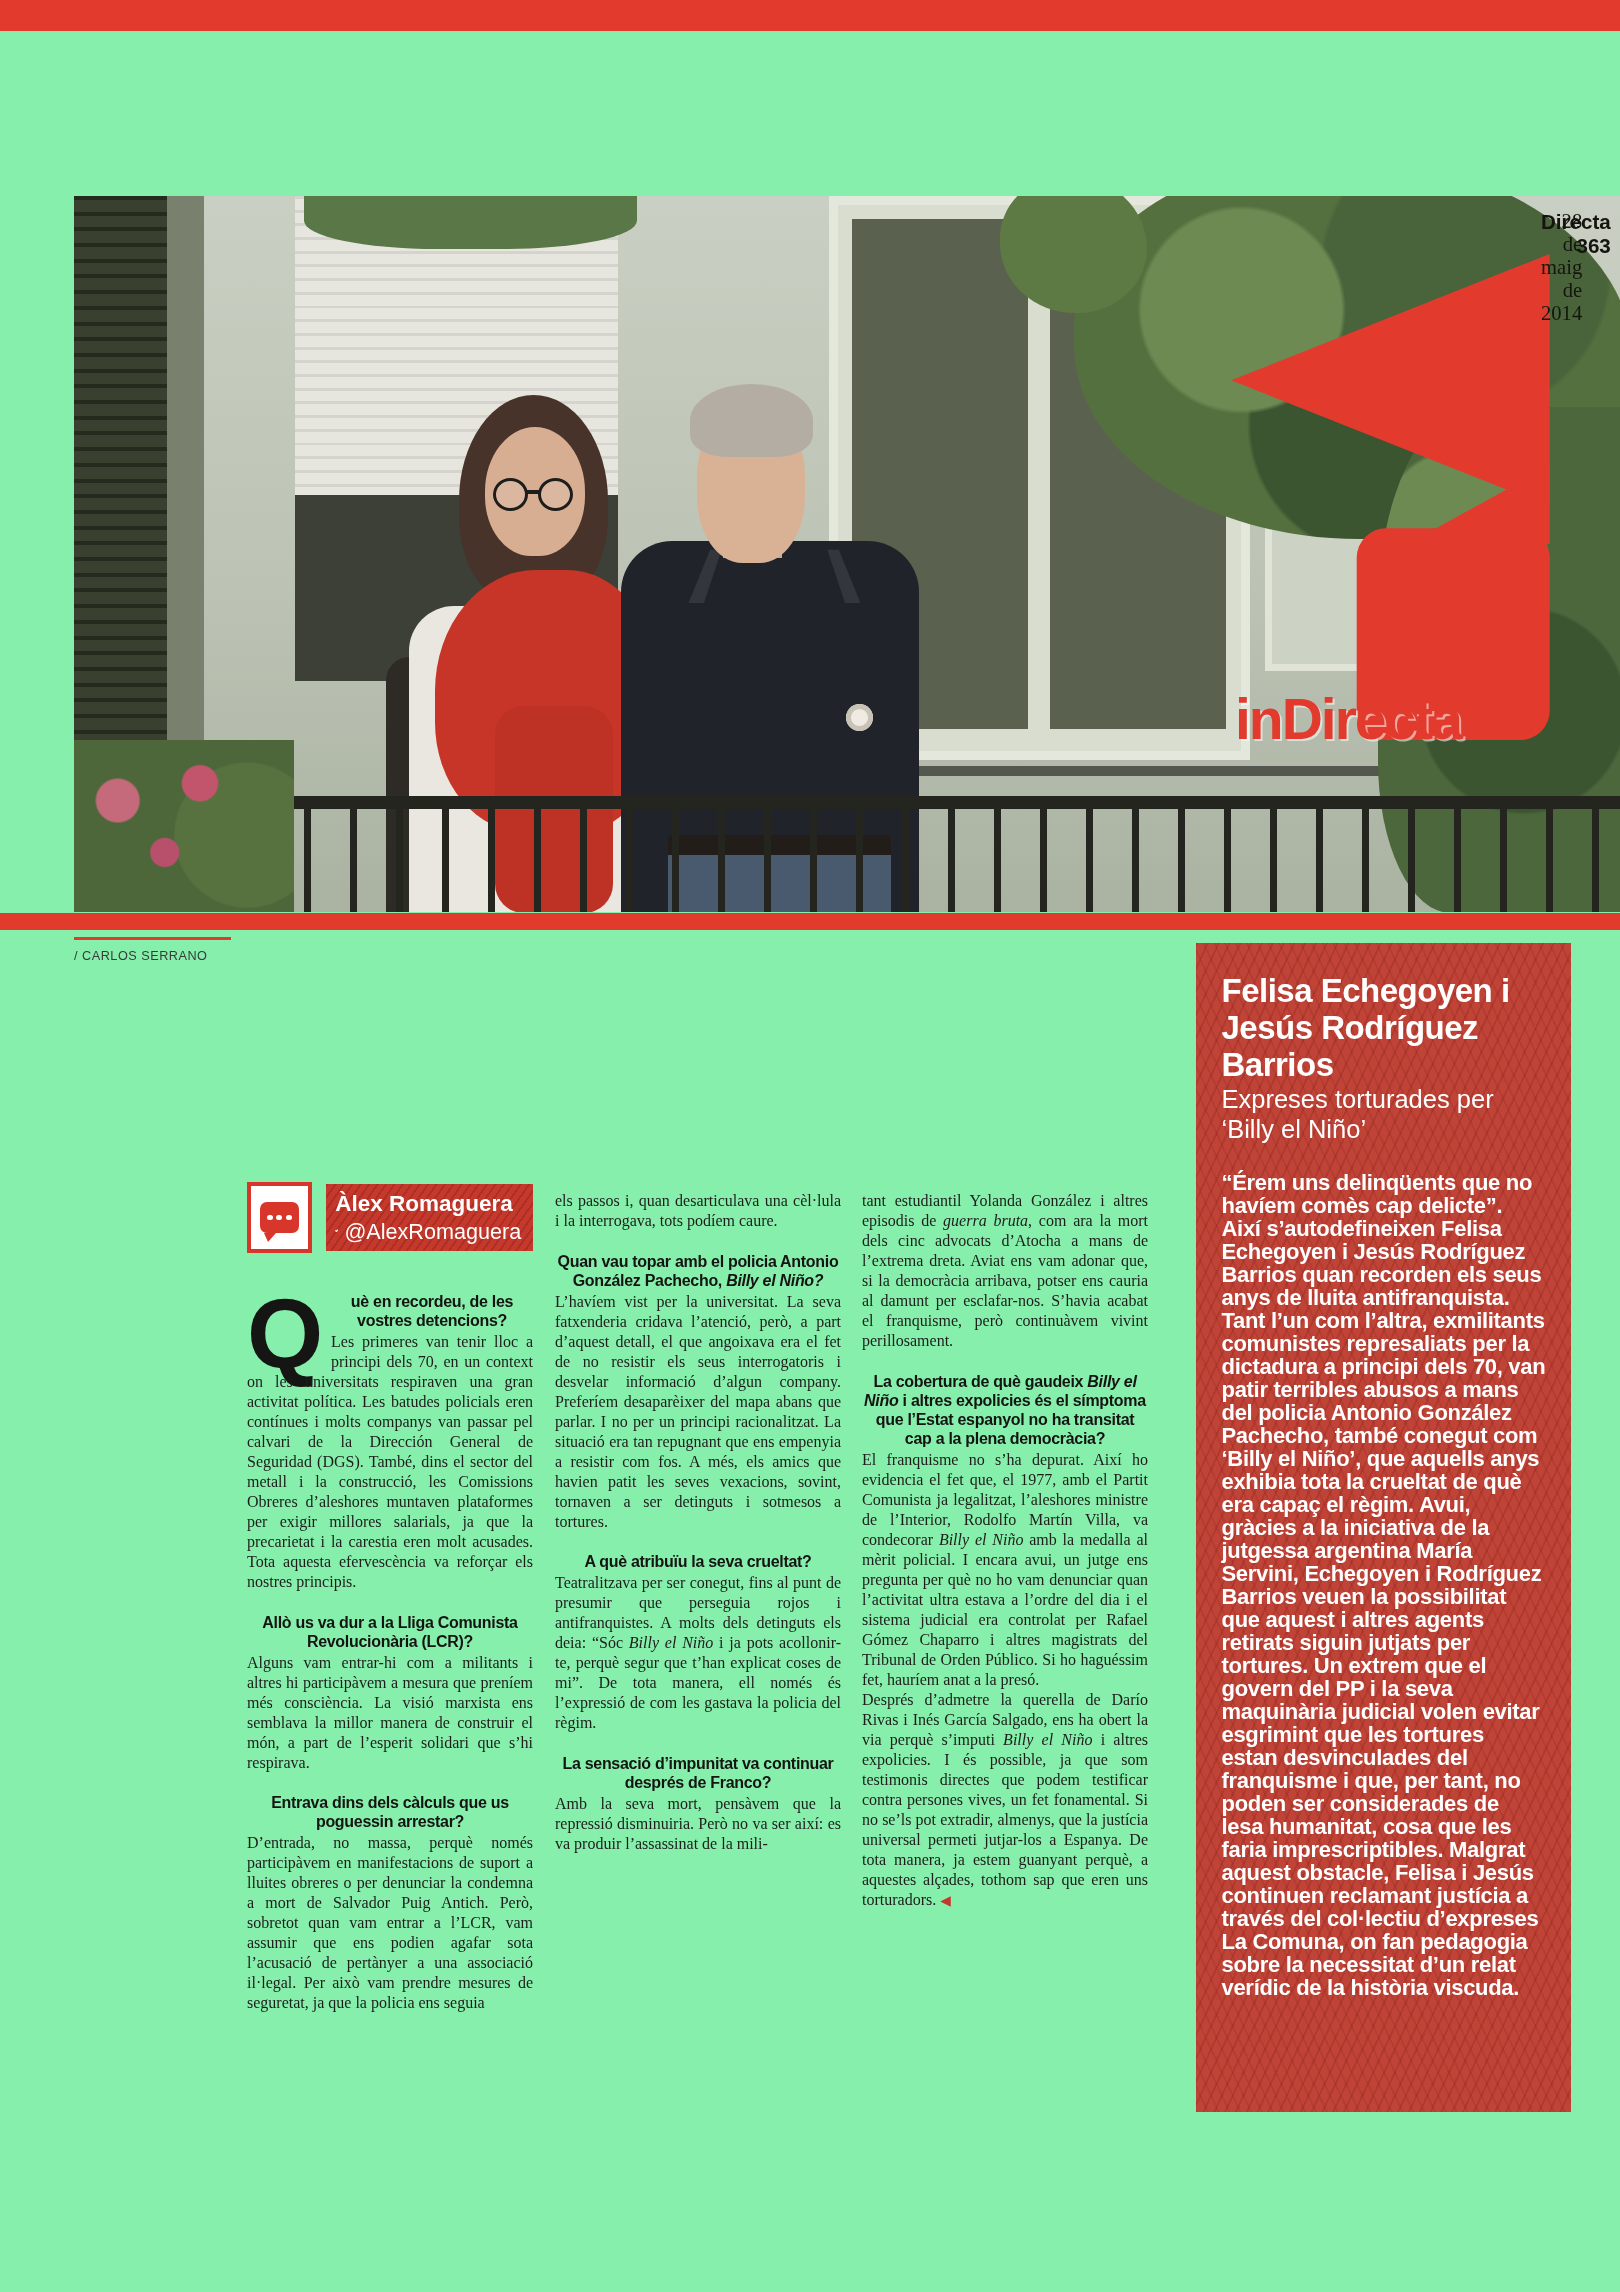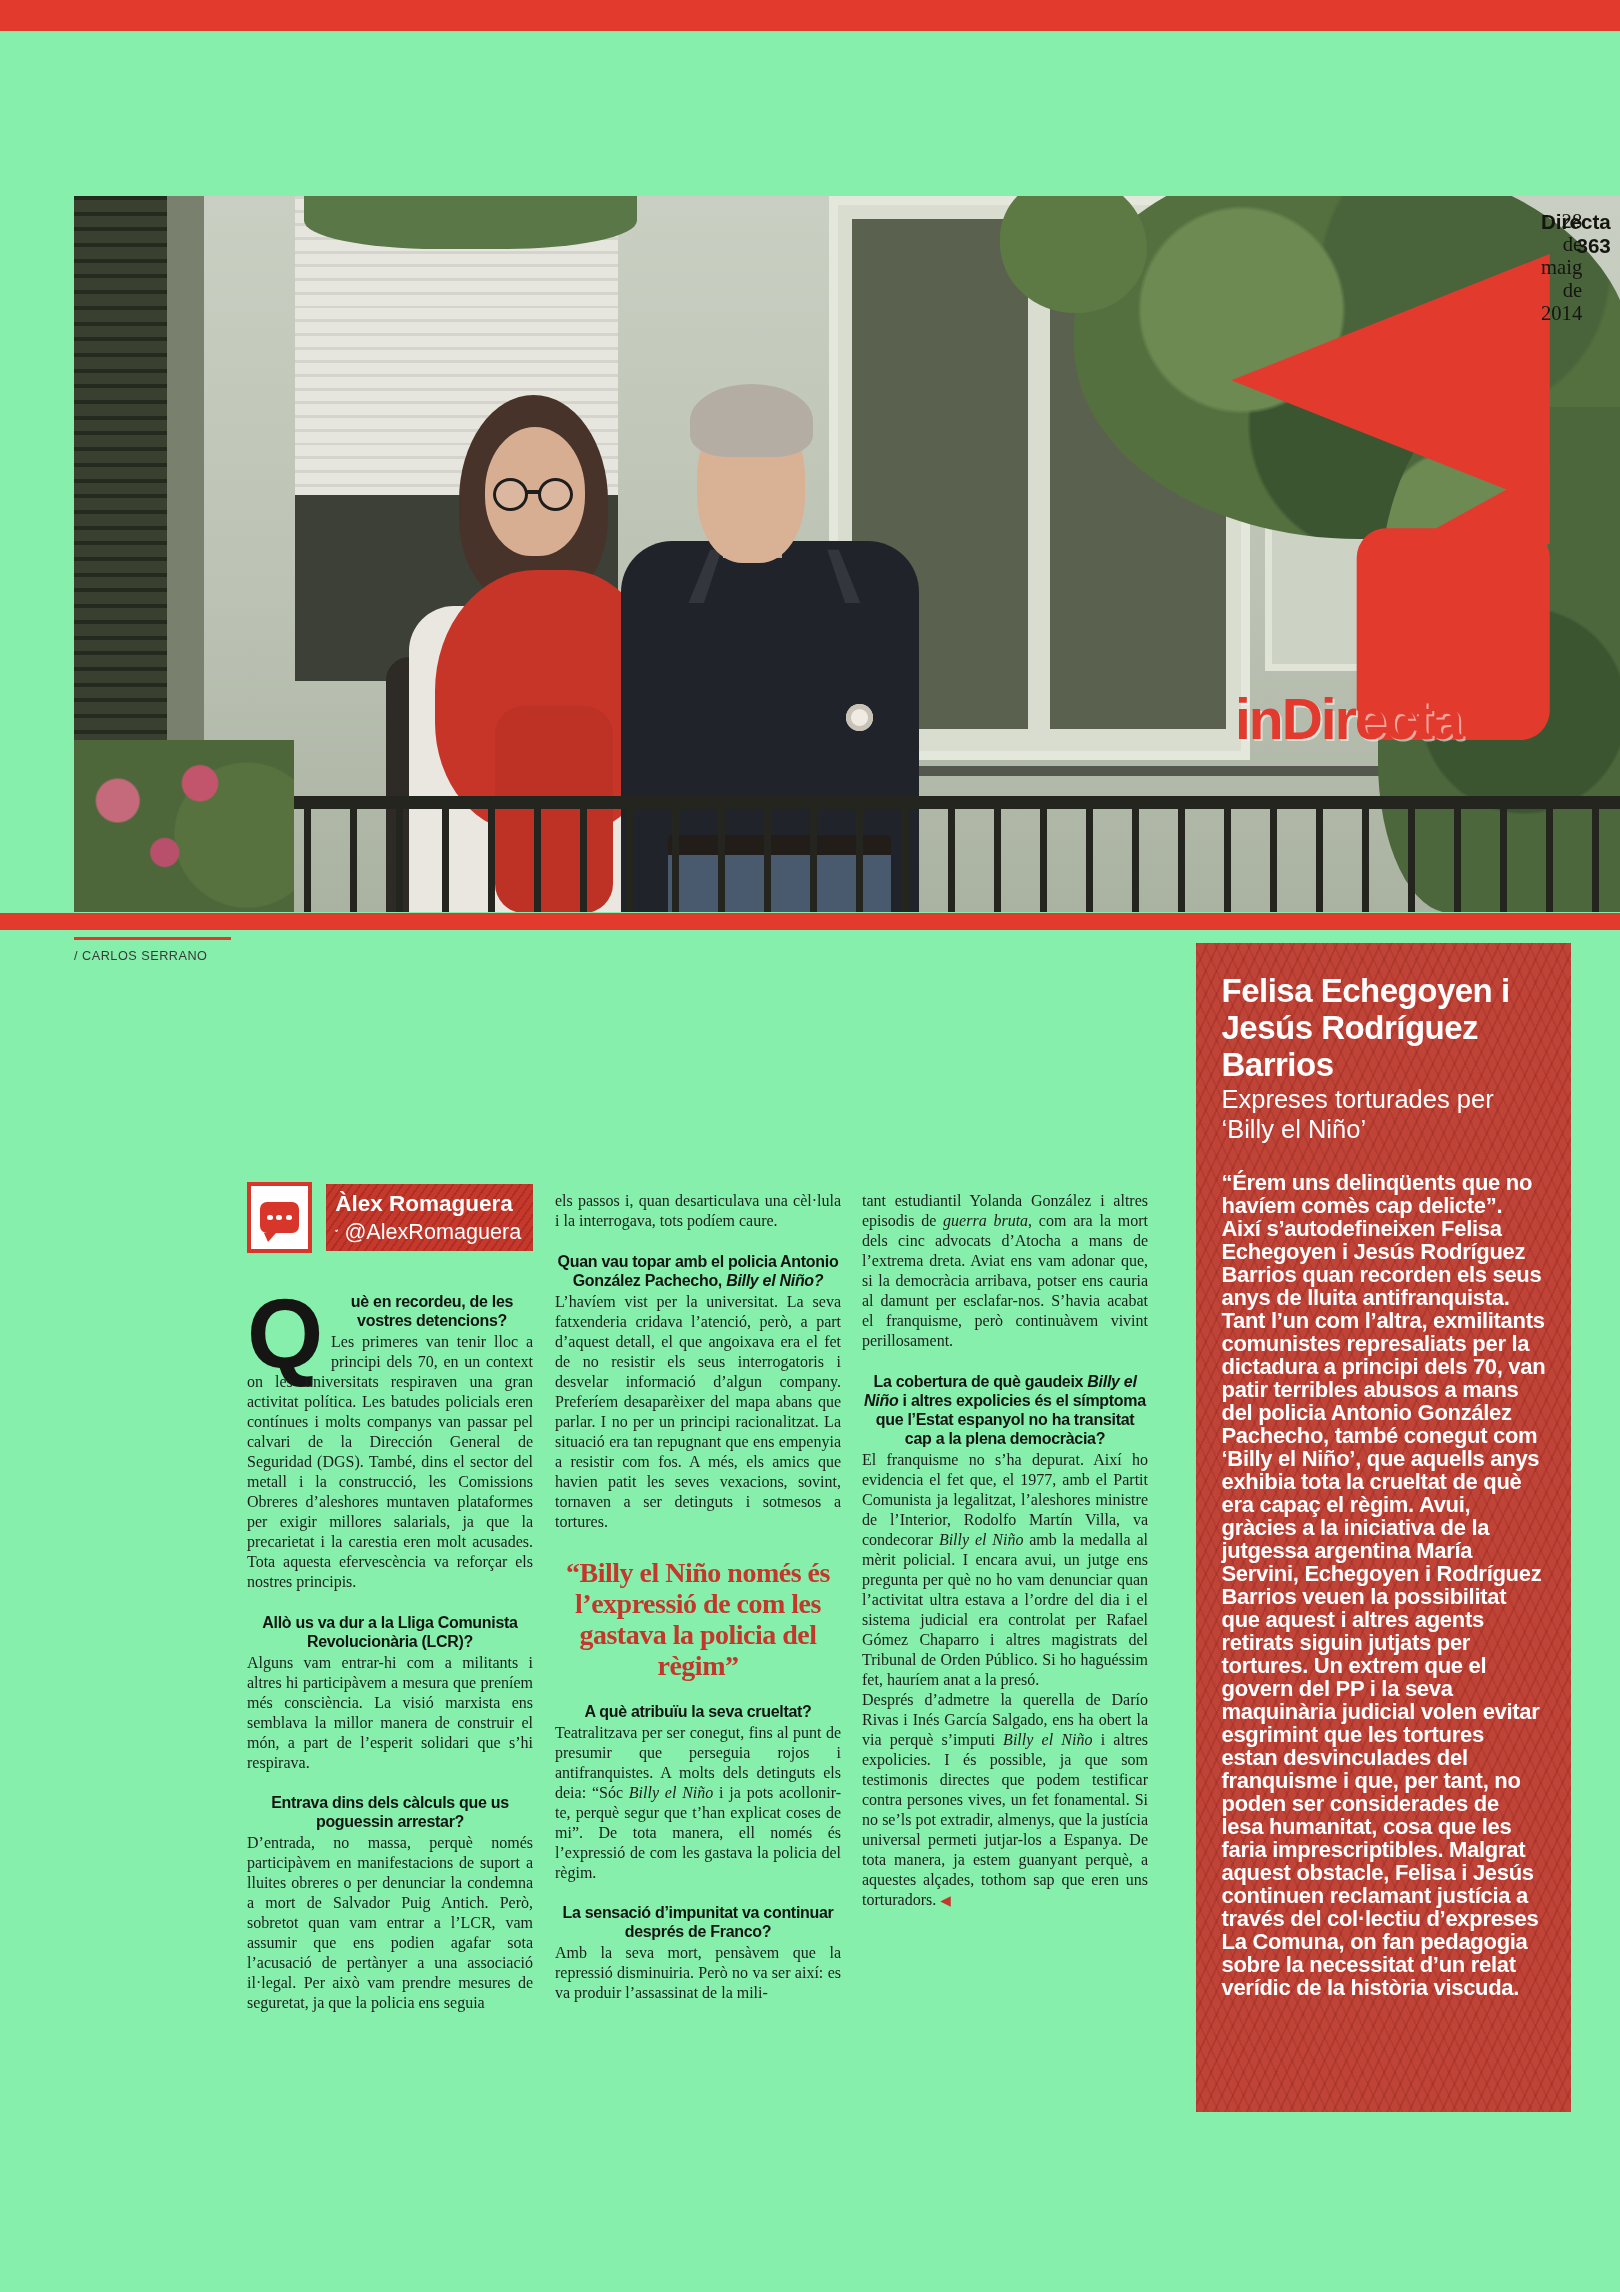--- a/index.html
+++ b/index.html
@@ -230,21 +230,20 @@
         <div class="blk answer"><span class="run">Alguns vam entrar-hi com a militants i altres hi participàvem a mesura que preníem més consciència. La visió marxista ens semblava la millor manera de construir el món, a part de l’esperit solidari que s’hi respirava.</span></div>
         <div class="blk question"><span class="run">Entrava dins dels càlculs que us poguessin arrestar?</span></div>
         <div class="blk answer"><span class="run">D’entrada, no massa, perquè només participàvem en manifestacions de suport a lluites obreres o per denunciar la condemna a mort de Salvador Puig Antich. Però, sobretot quan vam entrar a l’LCR, vam assumir que ens podien agafar sota l’acusació de pertànyer a una associació il·legal. Per això vam prendre mesures de seguretat, ja que la policia ens seguia</span></div>
       </div>
   </div>
 
   <div class="abs col col2">
       <div class="blk answer"><span class="run">els passos i, quan desarticulava una cèl·lula i la interrogava, tots podíem caure.</span></div>
       <div class="blk question"><span class="run">Quan vau topar amb el policia Antonio González Pachecho, </span><span class="run bi">Billy el Niño?</span></div>
       <div class="blk answer"><span class="run">L’havíem vist per la universitat. La seva fatxenderia cridava l’atenció, però, a part d’aquest detall, el que angoixava era el fet de no resistir els seus interrogatoris i desvelar informació d’algun company. Preferíem desaparèixer del mapa abans que parlar. I no per un principi racionalitzat. La situació era tan repugnant que ens empenyia a resistir com fos. A més, els amics que havien patit les seves vexacions, sovint, tornaven a ser detinguts i sotmesos a tortures.</span></div>
-      <div class="blk quote"><span class="run">“Billy el Niño només és l’expressió de com les gastava la policia del règim”</span></div>
       <div class="blk question"><span class="run">A què atribuïu la seva crueltat?</span></div>
       <div class="blk answer"><span class="run">Teatralitzava per ser conegut, fins al punt de presumir que perseguia rojos i antifranquistes. A molts dels detinguts els deia: “Sóc </span><span class="run i">Billy el Niño</span><span class="run"> i ja pots acollonir-te, perquè segur que t’han explicat coses de mi”. De tota manera, ell només és l’expressió de com les gastava la policia del règim.</span></div>
       <div class="blk question"><span class="run">La sensació d’impunitat va continuar després de Franco?</span></div>
       <div class="blk answer"><span class="run">Amb la seva mort, pensàvem que la repressió disminuiria. Però no va ser així: es va produir l’assassinat de la mili-</span></div>
     </div>
   <div class="abs col col3">
       <div class="blk answer"><span class="run">tant estudiantil Yolanda González i altres episodis de </span><span class="run i">guerra bruta</span><span class="run">, com ara la mort dels cinc advocats d’Atocha a mans de l’extrema dreta. Aviat ens vam adonar que, si la democràcia arribava, potser ens cauria al damunt per esclafar-nos. S’havia acabat el franquisme, però continuàvem vivint perillosament.</span></div>
       <div class="blk question"><span class="run">La cobertura de què gaudeix </span><span class="run bi">Billy el Niño</span><span class="run"> i altres expolicies és el símptoma que l’Estat espanyol no ha transitat cap a la plena democràcia?</span></div>
       <div class="blk answer"><span class="run">El franquisme no s’ha depurat. Així ho evidencia el fet que, el 1977, amb el Partit Comunista ja legalitzat, l’aleshores ministre de l’Interior, Rodolfo Martín Villa, va condecorar </span><span class="run i">Billy el Niño</span><span class="run"> amb la medalla al mèrit policial. I encara avui, un jutge ens pregunta per què no ho vam denunciar quan l’activitat ultra estava a l’ordre del dia i el sistema judicial era controlat per Rafael Gómez Chaparro i altres magistrats del Tribunal de Orden Público. Si ho haguéssim fet, hauríem anat a la presó.</span></div>
       <div class="blk answer"><span class="run">Després d’admetre la querella de Darío Rivas i Inés García Salgado, ens ha obert la via perquè s’imputi </span><span class="run i">Billy el Niño</span><span class="run"> i altres expolicies. I és possible, ja que som testimonis directes que podem testificar contra persones vives, un fet fonamental. Si no se’ls pot extradir, almenys, que la justícia universal permeti jutjar-los a Espanya. De tota manera, ja estem guanyant perquè, a aquestes alçades, tothom sap que eren uns torturadors. </span><span class="run endmark">◀</span></div>

